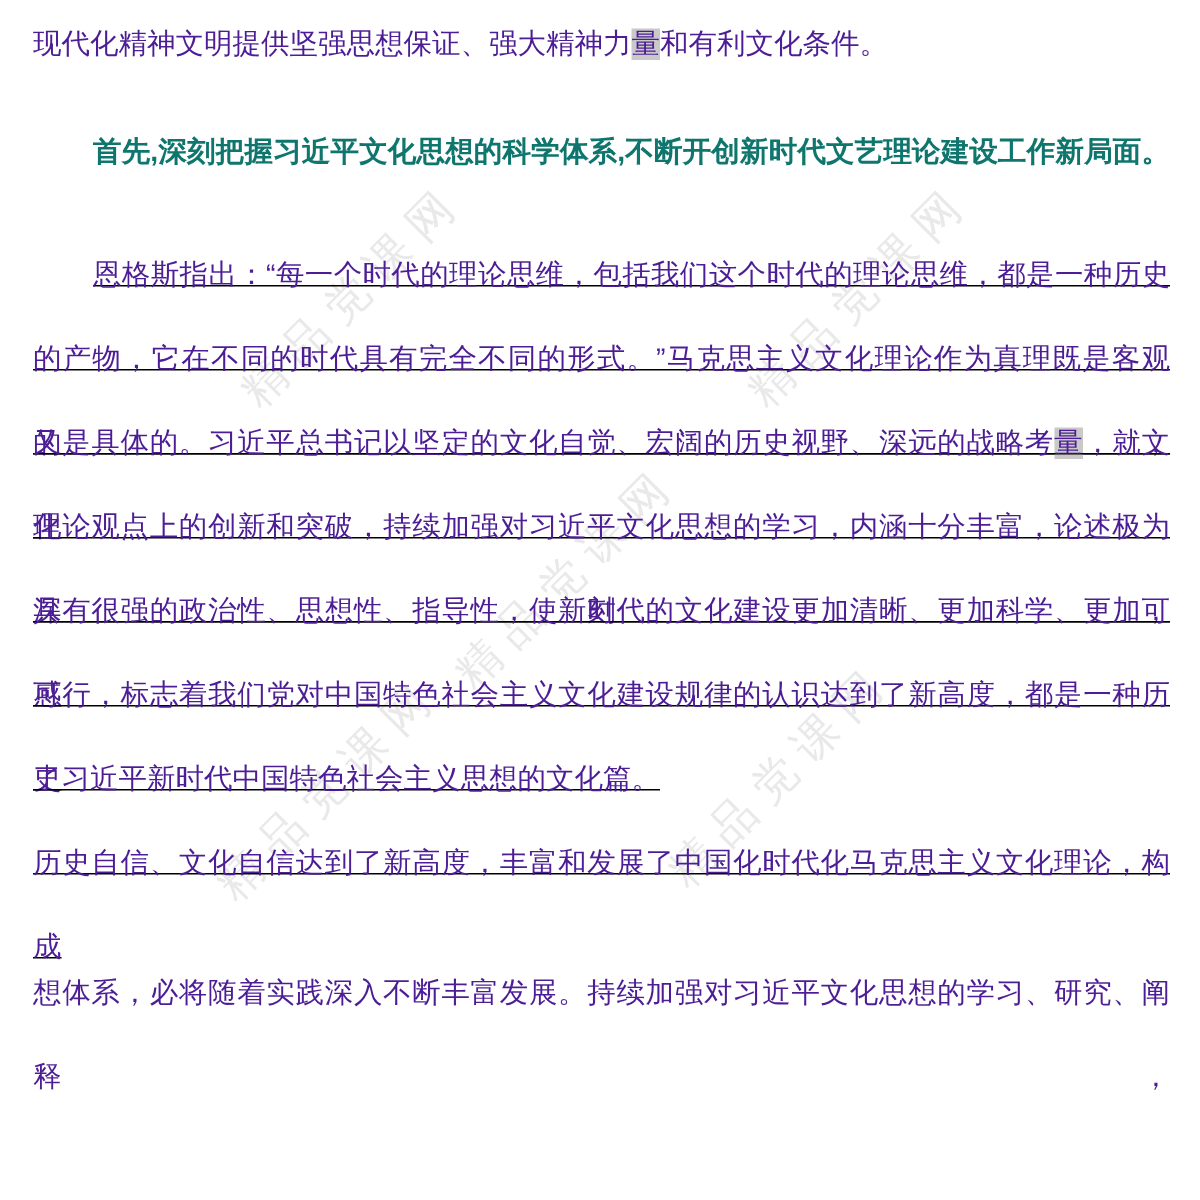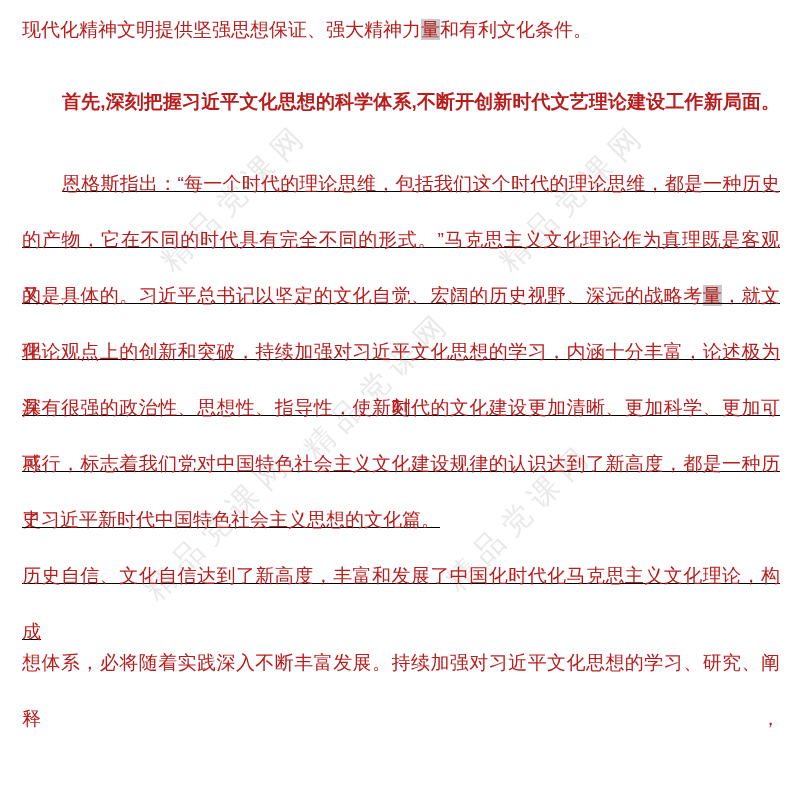--- a/index.html
+++ b/index.html
@@ -32,29 +32,29 @@
     padding:2px 20px 0 22px;
   }
   .para{margin:0;}
   .para:nth-child(1){margin-bottom:16px;}
   .para:nth-child(2){margin-bottom:26px;}
   .para:nth-child(3){margin-bottom:31px;text-decoration:underline;}
   .ln{
     height:56px;
     line-height:56px;
     font-size:19px;
-    color:#b91c1c;
+    color:#4c1d95;
     text-align:justify;
     white-space:nowrap;
   }
   .ln.just{text-align-last:justify;white-space:normal;}
   .ln.indent{padding-left:40px;}
   .para.heading .ln{
     font-weight:bold;
-    color:#b91c1c;
+    color:#0f766e;
   }
   .hl{background:var(--hl-color,#c9c9c9);}
 </style>
 </head>
 <body>
 
 <div class="page">
 
   <div class="wm-layer">
     <span class="wm wm1">精品党课网</span>

